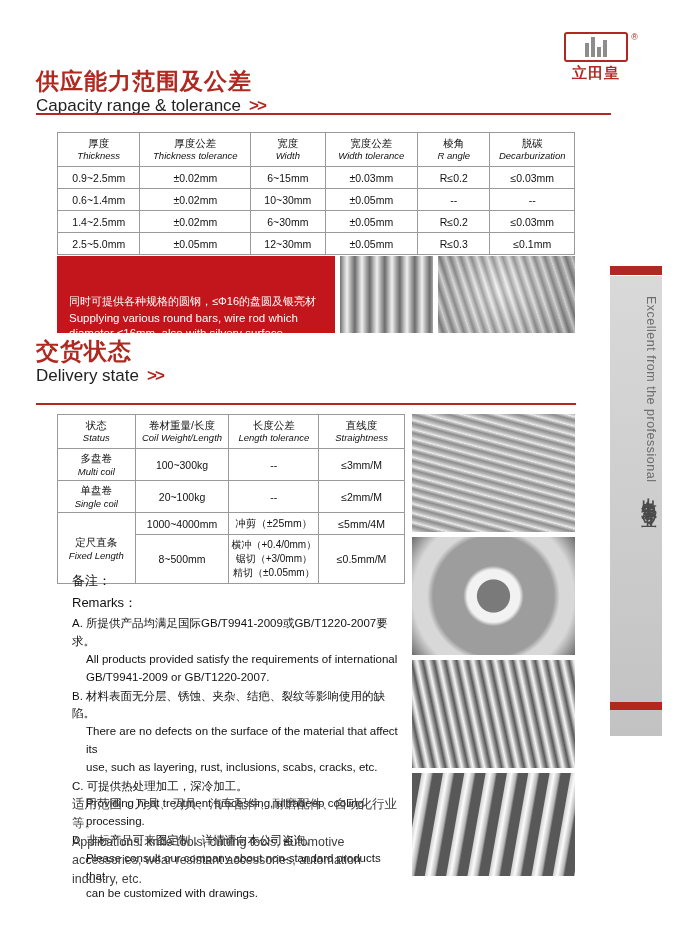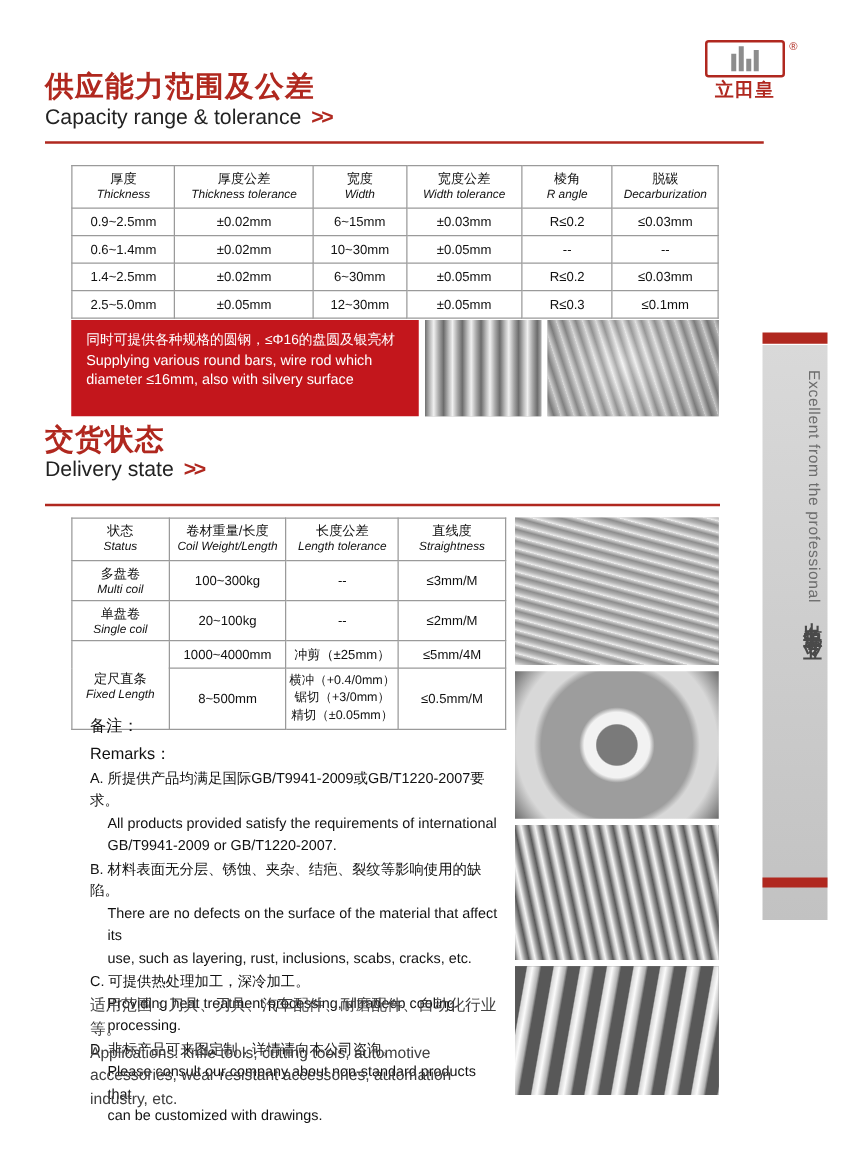--- a/index.html
+++ b/index.html
@@ -129,20 +129,21 @@
     width: 278px;
     height: 77px;
     background: #c3161c;
     color: #fff;
     padding: 9px 12px 0 12px;
   }
   .promo .cn {
     font-size: 11px;
     line-height: 1.35;
     margin-bottom: 2px;
+    margin-top: 29px;
   }
   .promo .en {
     font-size: 11.5px;
     line-height: 1.35;
   }
 
   
   .photo {
     position: absolute;
     overflow: hidden;
@@ -273,21 +274,21 @@
         <i></i>
         <i></i>
         <i></i>
         <i></i>
       </span>
     <span class="logo-r">®</span>
   </div>
   <div class="logo-cn">立田皇</div>
 </div>
 
-<div class="section-head" style="top:56px;">
+<div class="section-head" style="top:68px;">
   <div class="cn">供应能力范围及公差</div>
   <div class="en">
     <span>Capacity range &amp; tolerance</span><span class="chev">&gt;&gt;</span>
   </div>
 </div>
 <div class="head-rule" style="top:113px; width:575px;"></div>
 
 <table class="spec" style="left:57px; top:132px; width:518px;">
   <thead>
     <tr>

